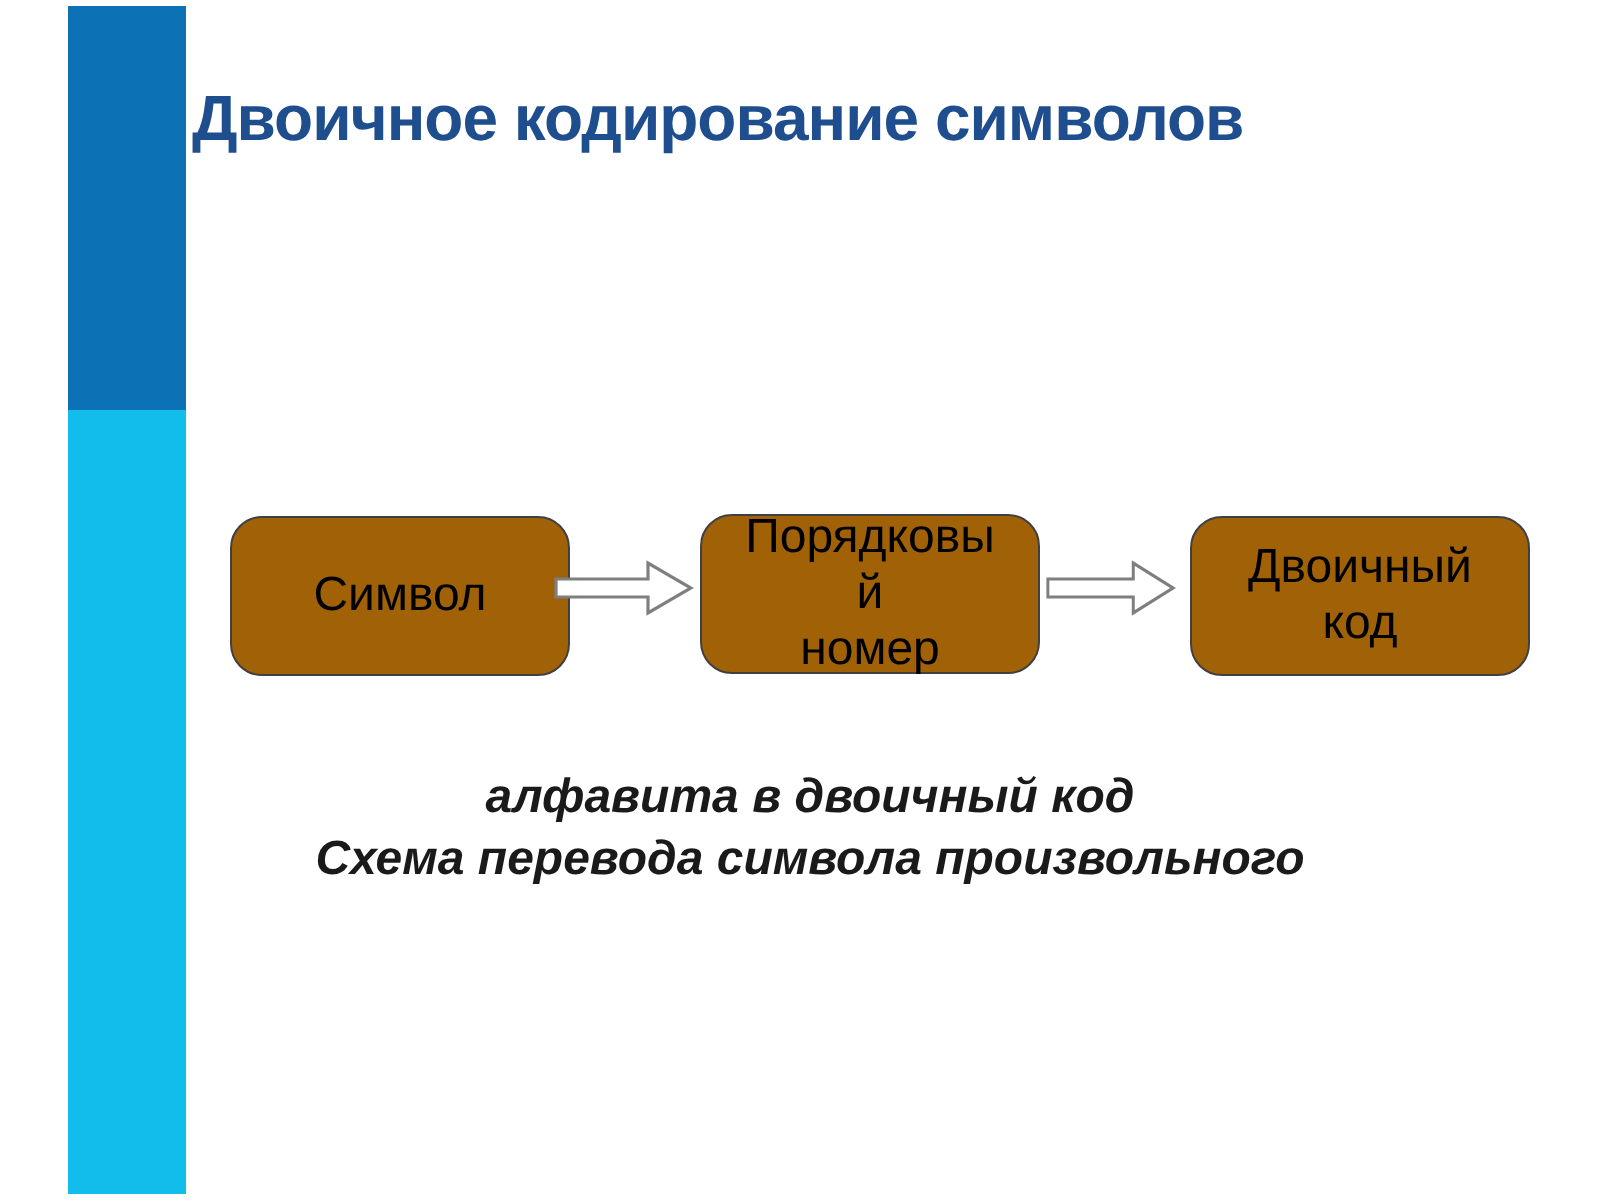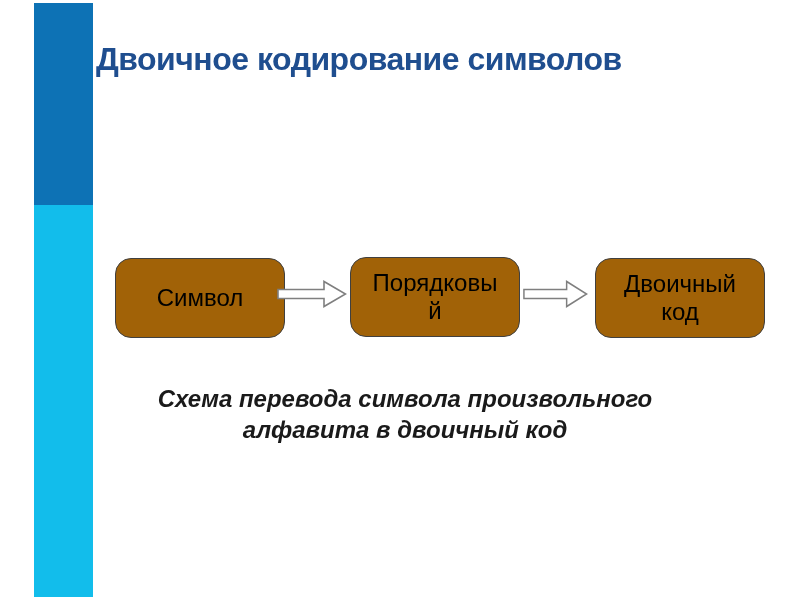--- a/index.html
+++ b/index.html
@@ -101,29 +101,30 @@
     <div class="box-line">Символ</div>
   </div>
 
   <svg class="arrow arrow-1" viewBox="0 0 70 28" preserveAspectRatio="none">
     <polygon points="1,9.5 47,9.5 47,1.5 68.5,14 47,26.5 47,18.5 1,18.5" fill="#ffffff" stroke="#7f7f7f" stroke-width="1.6" stroke-linejoin="miter"></polygon>
   </svg>
 
   <div class="box box-2">
     <div class="box-line">Порядковы</div>
     <div class="box-line">й</div>
+    <div class="box-line">номер</div>
   </div>
 
   <svg class="arrow arrow-2" viewBox="0 0 70 28" preserveAspectRatio="none">
     <polygon points="1,9.5 47,9.5 47,1.5 68.5,14 47,26.5 47,18.5 1,18.5" fill="#ffffff" stroke="#7f7f7f" stroke-width="1.6" stroke-linejoin="miter"></polygon>
   </svg>
 
   <div class="box box-3">
     <div class="box-line">Двоичный</div>
     <div class="box-line">код</div>
   </div>
 
   <div class="caption">
+    <div>алфавита в двоичный код</div>
     <div>Схема перевода символа произвольного</div>
-    <div>алфавита в двоичный код</div>
   </div>
 
 </div>
 
 </body></html>

